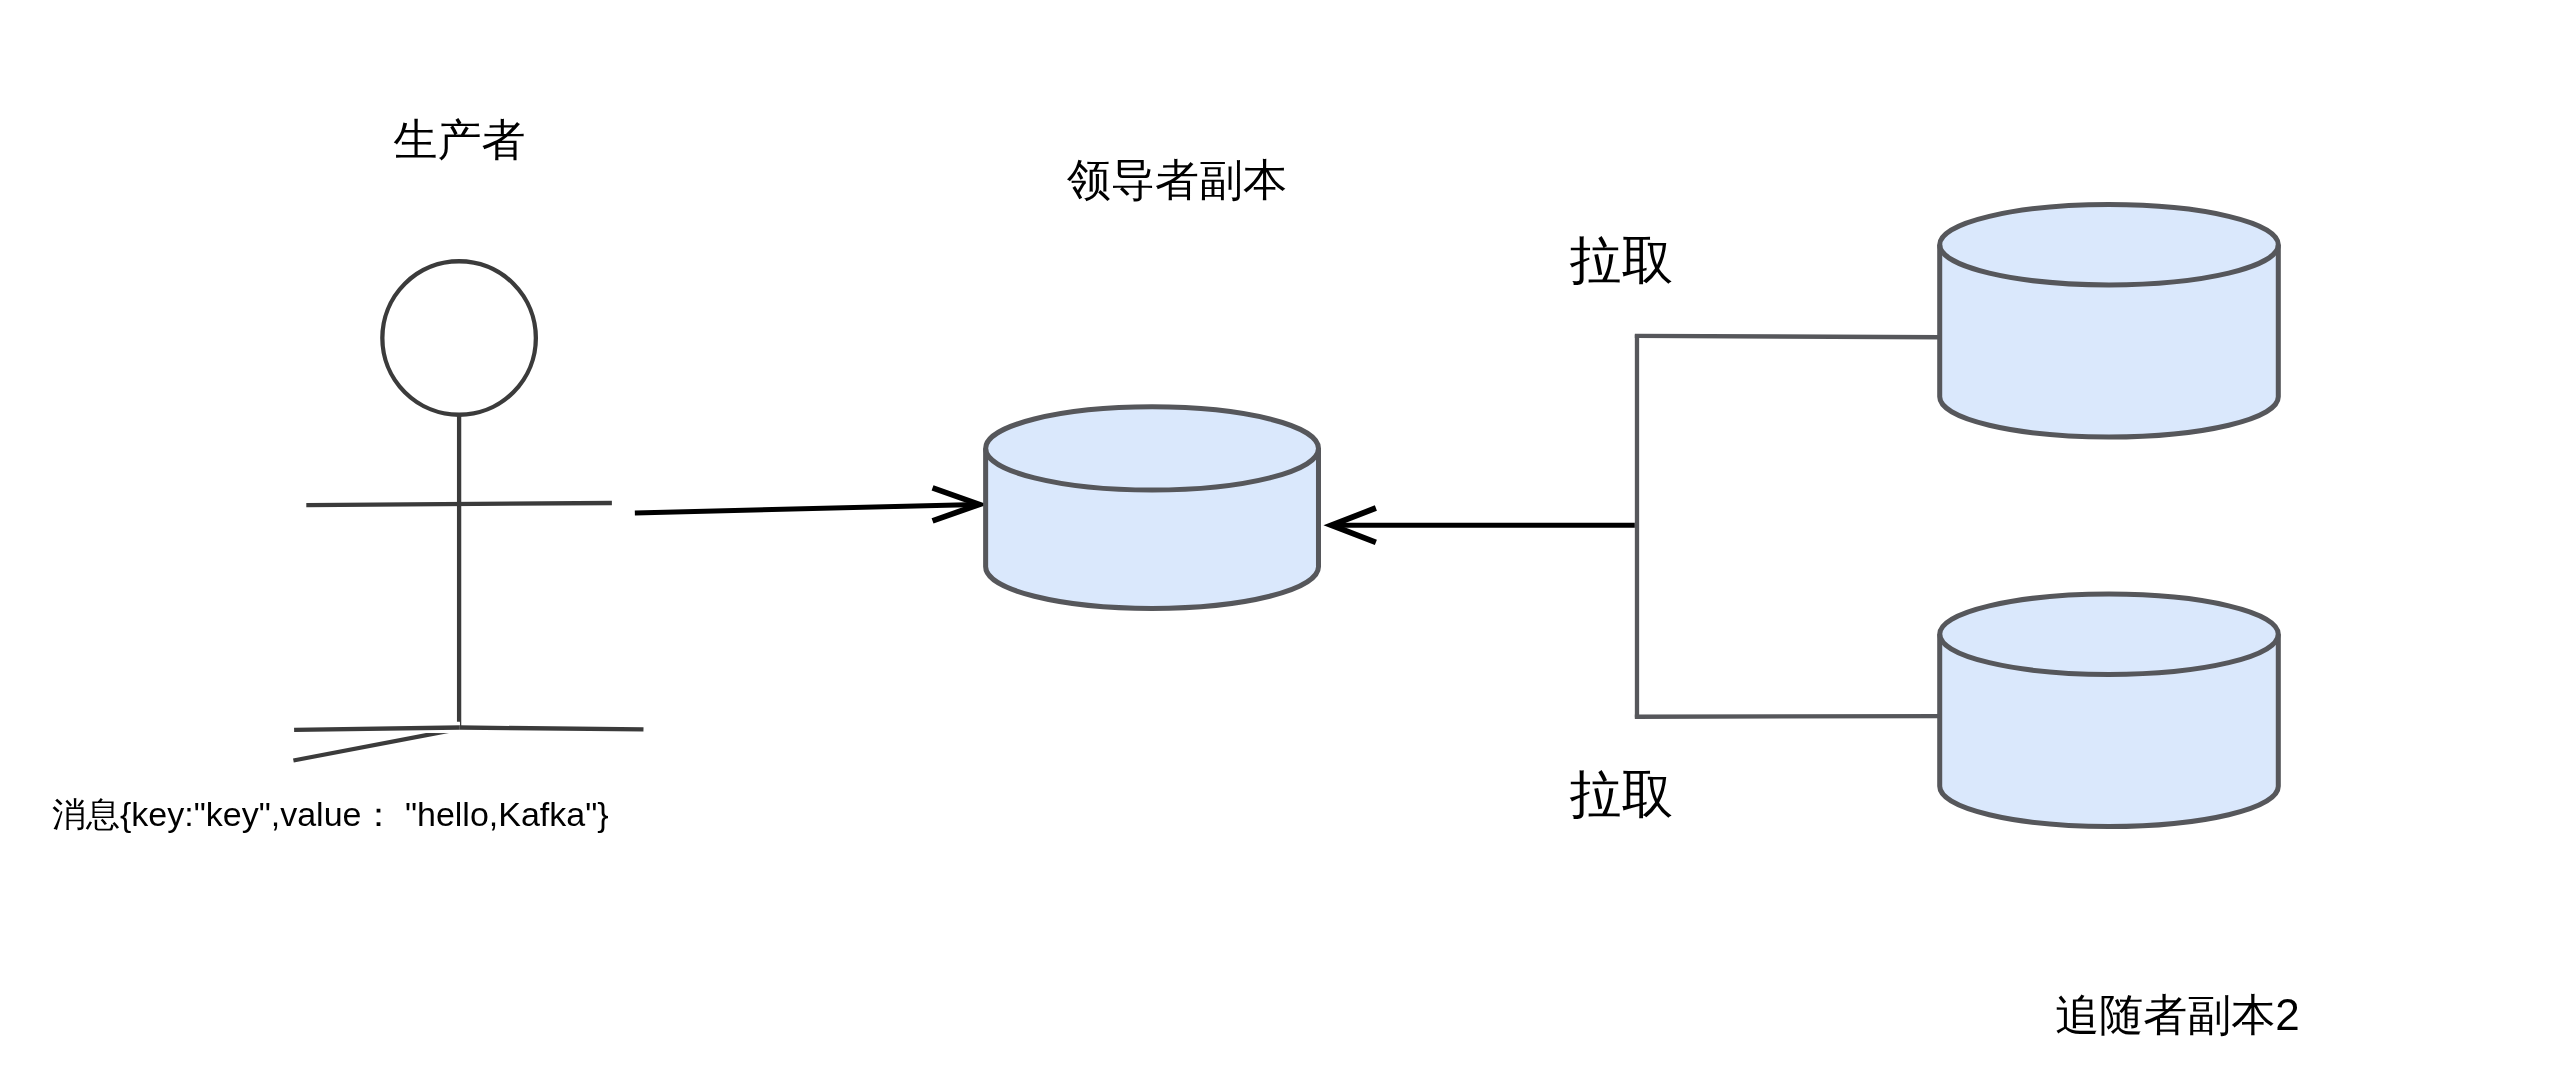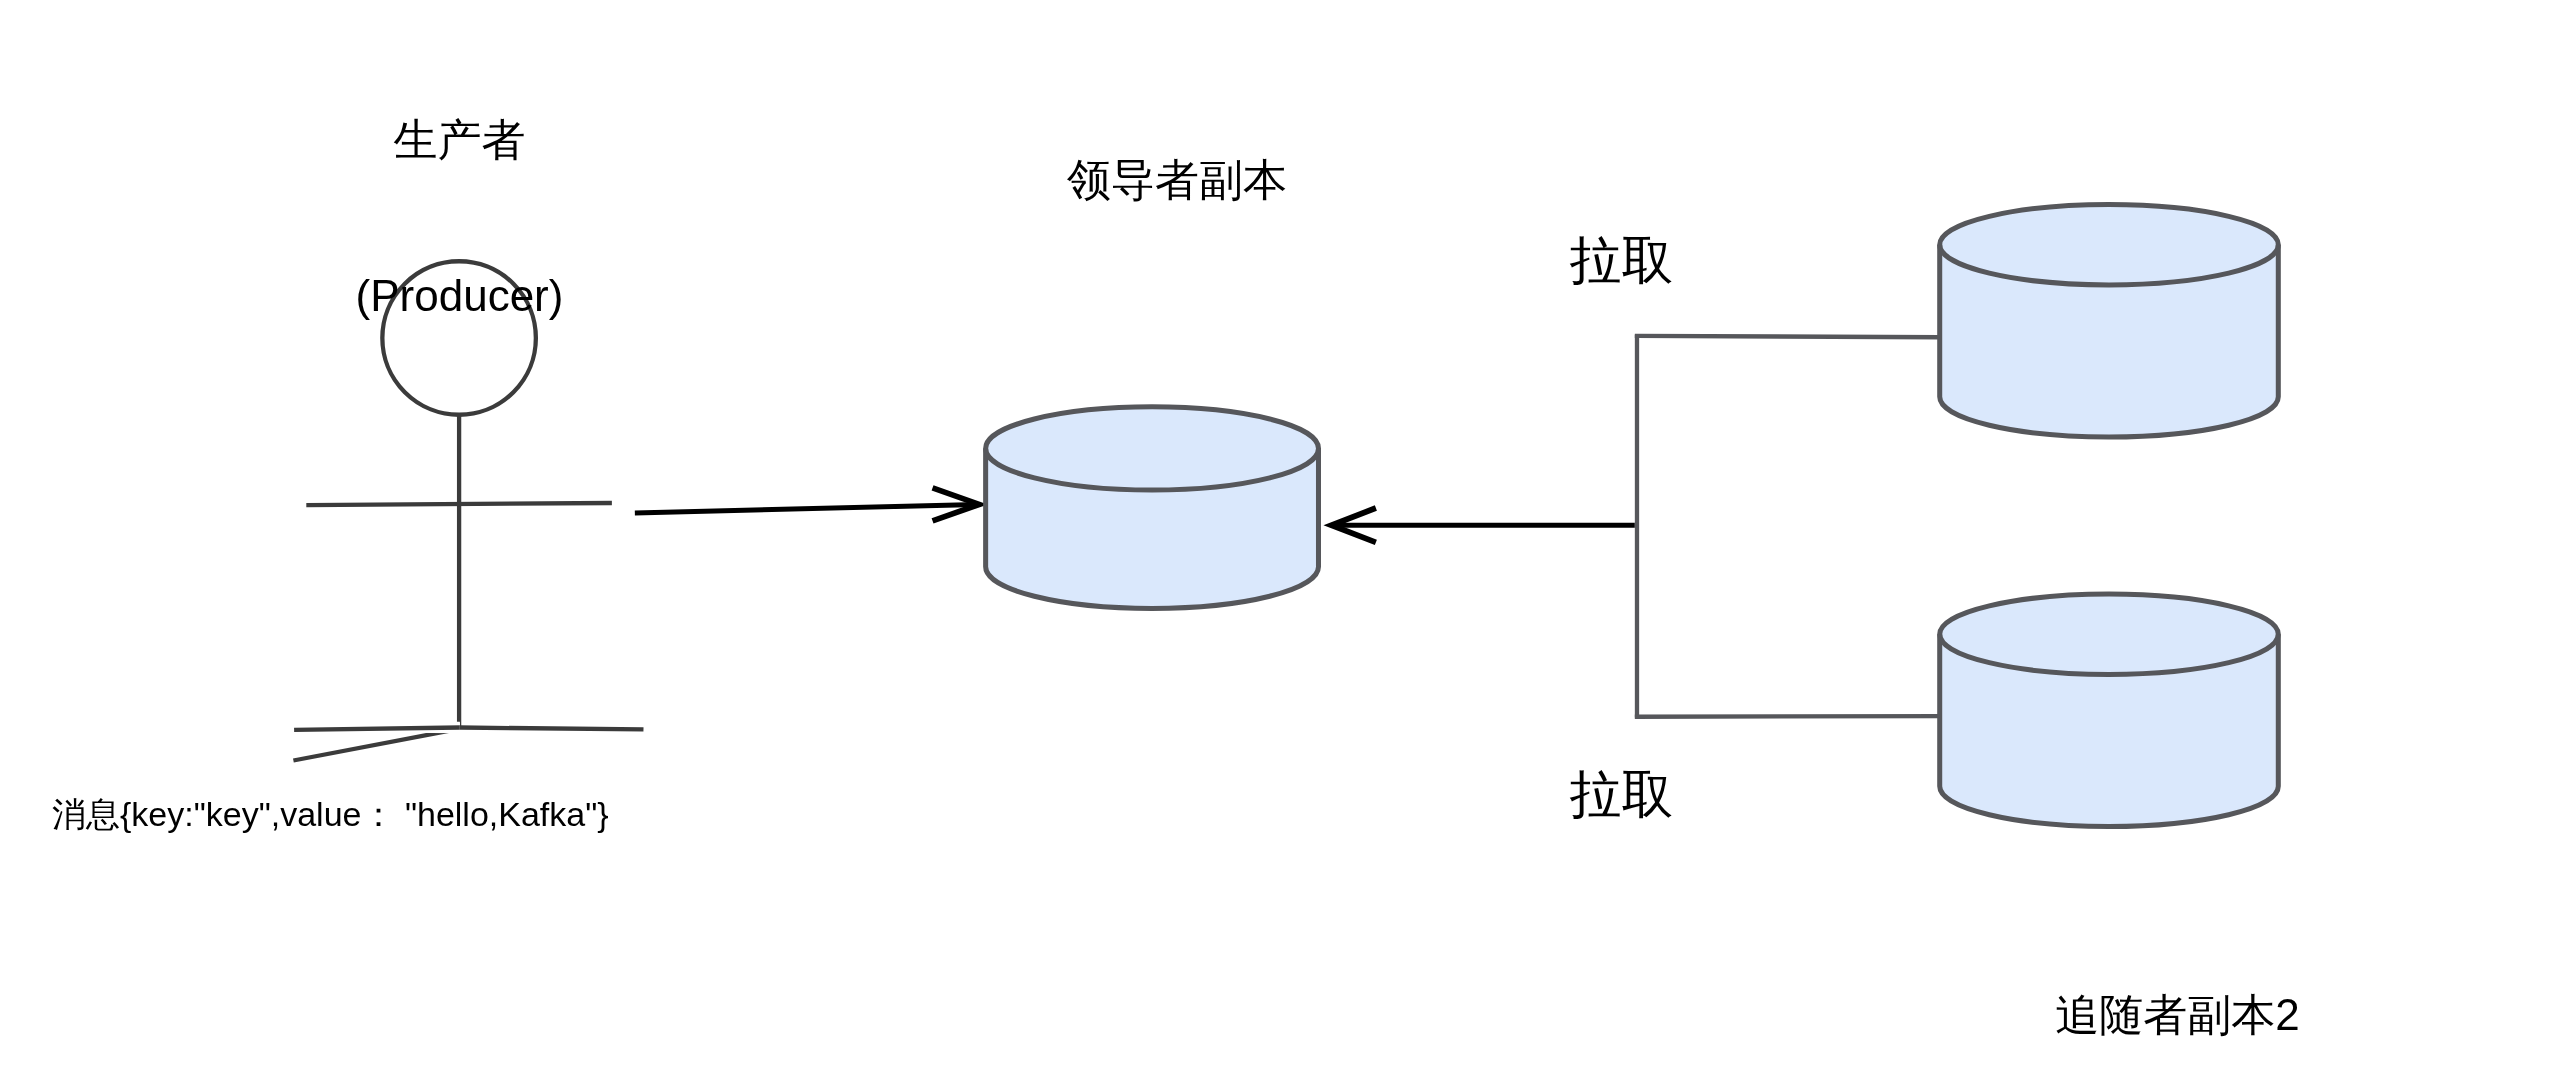--- a/index.html
+++ b/index.html
@@ -119,21 +119,20 @@
                L 3176 884
                A 236 56 0 0 0 2704 884
                Z" fill="#dae8fc" stroke="#56575b" stroke-width="7"></path>
       <path d="M 2704 884 A 236 56 0 0 0 3176 884" fill="none" stroke="#56575b" stroke-width="7"></path>
     </g>
 
   </svg>
 
   <div class="lbl lbl-big" id="producer-label">
     <span class="lbl-line">生产者</span>
-    <span class="lbl-line">(Producer)</span>
   </div>
 
   <div class="lbl lbl-big" id="leader-label">
     <span class="lbl-line">领导者副本</span>
   </div>
 
 
   <div class="lbl lbl-big" id="follower2-label">
     <span class="lbl-line">追随者副本2</span>
     

